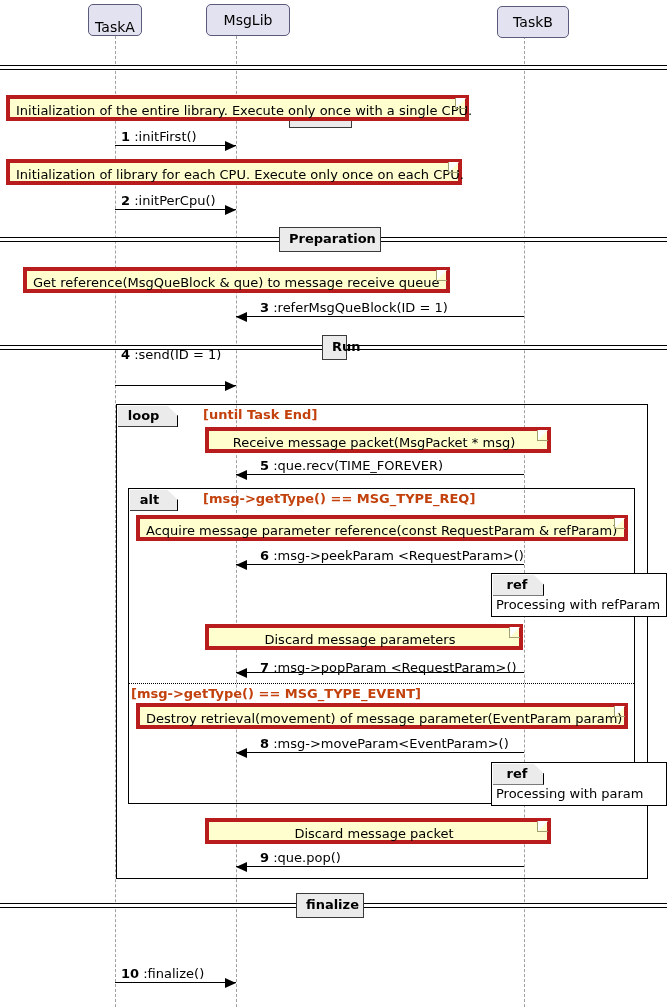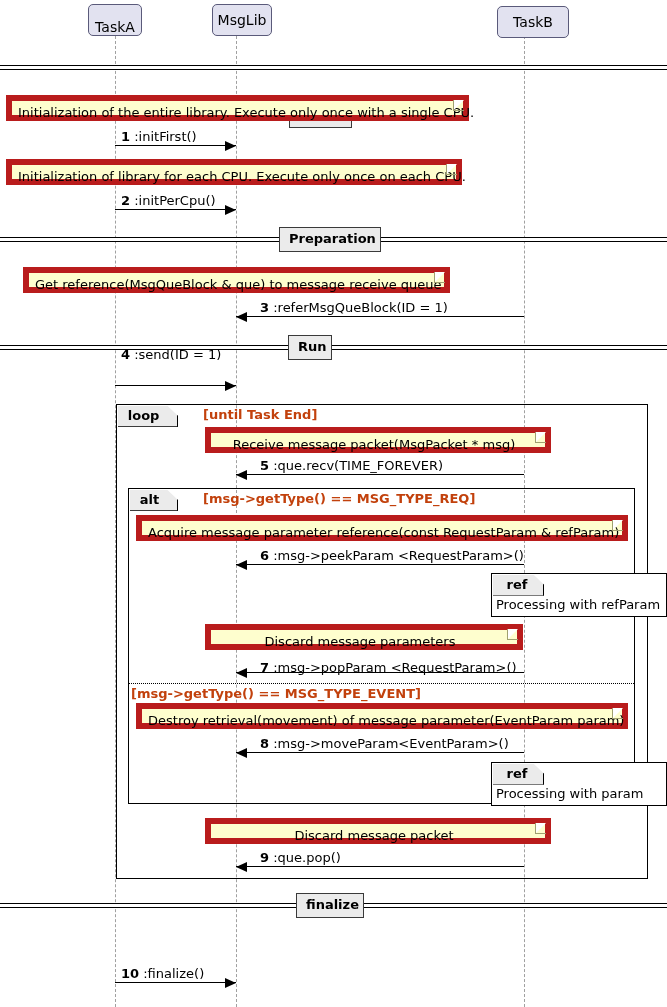--- a/index.html
+++ b/index.html
@@ -69,21 +69,21 @@
     font-weight: bold;
     color: #000000;
     white-space: nowrap;
     text-align: center;
   }
   
   .note {
     position: absolute;
     box-sizing: border-box;
     background: #FEFECE;
-    border: 6px solid #b91c1c;
+    border: 4px solid #b91c1c;
     font-size: 13px;
     color: #000000;
     line-height: 24px;
     height: 26px;
     white-space: nowrap;
     overflow: visible;
   }
   .note .foldtri {
     position: absolute;
     right: -1px;
@@ -198,21 +198,21 @@
       <div class="divider" style="top: 55px;">
         <div class="bar"></div>
         <div class="label" style="left: 289px; width: 63px; margin-top: 48px;">Initialize</div>
       </div>
       <div class="divider" style="top: 227px;">
         <div class="bar"></div>
         <div class="label" style="left: 279px; width: 102px;">Preparation</div>
       </div>
       <div class="divider" style="top: 335px;">
         <div class="bar"></div>
-        <div class="label" style="left: 288px; width: 44px;">Run</div>
+        <div class="label" style="left: 322px; width: 25px;">Run</div>
       </div>
       <div class="divider" style="top: 893px;">
         <div class="bar"></div>
         <div class="label" style="left: 296px; width: 68px;">finalize</div>
       </div>
     </div>
   <div id="layer-messages">
       <div class="msg-line" style="left: 115px; top: 145px; width: 121px;"></div>
       <div class="arrow-head right" style="top: 140.5px; left: 225px;"></div>
       <div class="msg-label" style="left: 121px; top: 129px;"><span class="num">1</span> <span>:initFirst()</span></div>
@@ -291,20 +291,20 @@
       <div class="frag-tab" style="position: absolute; left: 492.5px; top: 574.5px; padding: 1px 16px 1px 14px;">ref</div>
       <div class="ref-text" style="left: 496px; top: 597px;">Processing with refParam</div>
       <div class="fragment refbox" style="left: 491px; top: 762px; width: 176px; height: 44px;"></div>
       <div class="frag-tab" style="position: absolute; left: 492.5px; top: 763.5px; padding: 1px 16px 1px 14px;">ref</div>
       <div class="ref-text" style="left: 496px; top: 786px;">Processing with param</div>
     </div>
   <div id="layer-participants">
       <div class="participant" style="left: 88px; top: 4px; width: 54px; align-items: flex-end;">
         <span>TaskA</span>
       </div>
-      <div class="participant" style="left: 212px; top: 4px; width: 60px;">
+      <div class="participant" style="left: 206px; top: 4px; width: 84px;">
         <span>MsgLib</span>
       </div>
       <div class="participant" style="left: 497px; top: 6px; width: 72px;">
         <span>TaskB</span>
       </div>
     </div>
 </div>
 
 </body></html>

